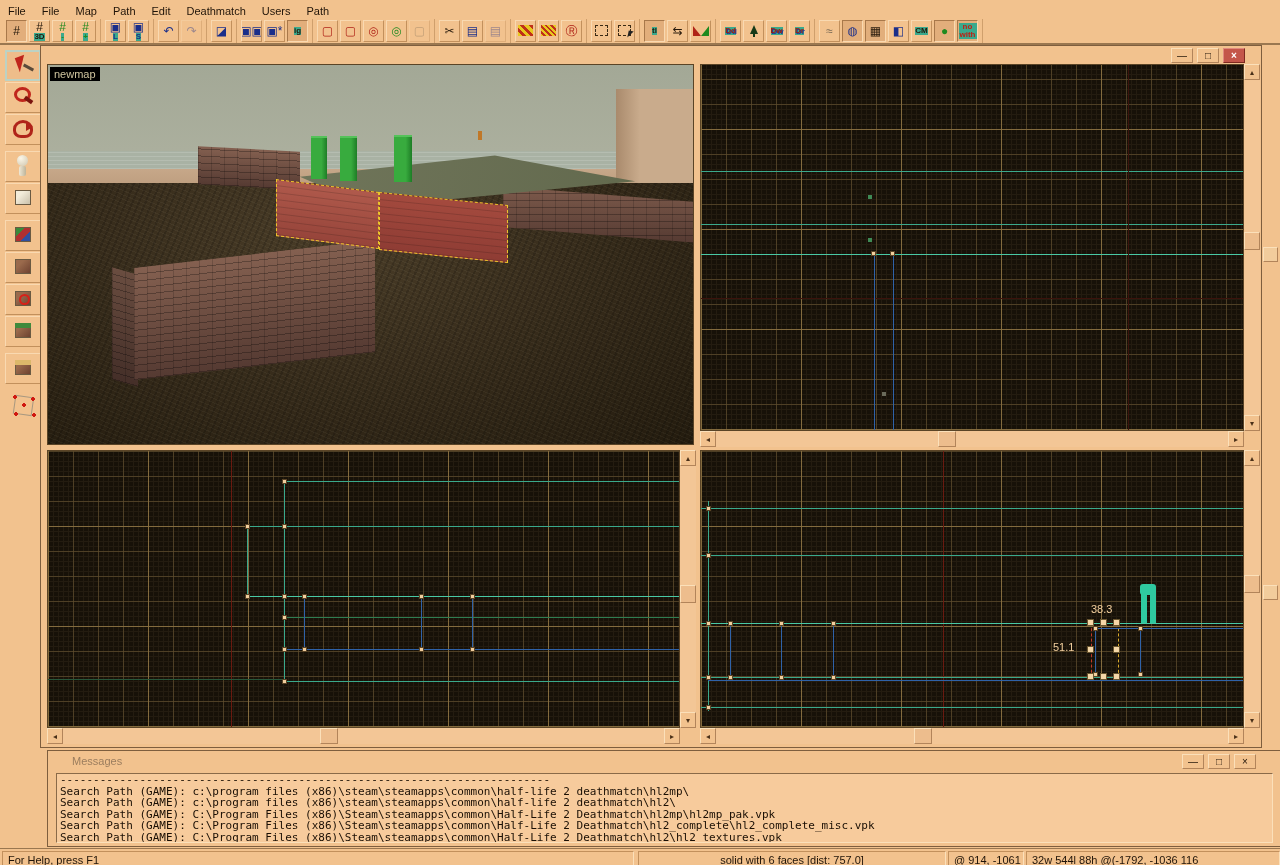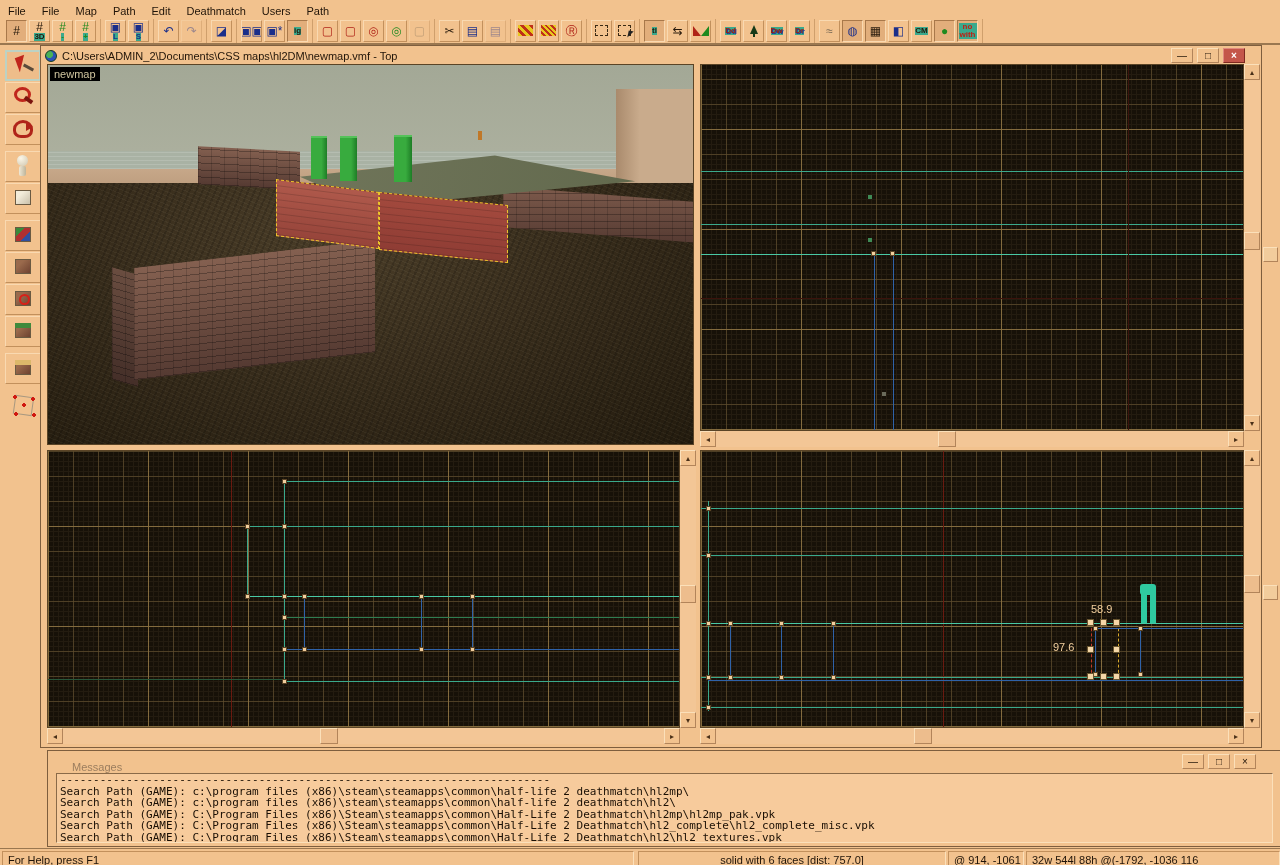--- a/index.html
+++ b/index.html
@@ -110,21 +110,21 @@
 #vp3d{background:linear-gradient(#a3a896,#bcbead 70%)}
 .s{position:absolute}
 .brick{background:linear-gradient(#7e5a4c,#5f423a);background-image:
   repeating-linear-gradient(0deg,rgba(0,0,0,.28) 0 1px,transparent 1px 7px),
   repeating-linear-gradient(90deg,rgba(0,0,0,.16) 0 1px,transparent 1px 13px),
   linear-gradient(#846050,#553a32)}
 .camlabel{position:absolute;left:2px;top:2px;background:#000;color:#cfc49e;padding:1px 4px;font-size:11px}
 
 .msgwin{position:absolute;left:47px;top:750px;width:1233px;height:97px;background:#f2c28e;
   border:1px solid #7e5e3e;border-right:none}
-.msg-title{position:absolute;left:24px;top:10px;color:#9b7d5e}
+.msg-title{position:absolute;left:24px;top:4px;color:#9b7d5e}
 .msg-body{position:absolute;left:8px;top:22px;width:1217px;height:70px;background:#f7cb9c;
   border:1px solid;border-color:#8a6a48 #fbe0ba #fbe0ba #8a6a48;overflow:hidden;
   font-family:"DejaVu Sans Mono",monospace;font-size:11px;line-height:11.5px;white-space:pre;
   padding-left:3px;color:#1a0f04}
 
 .statusbar{position:absolute;left:0;top:848px;width:1280px;height:20px;background:#f2c28e;border-top:1px solid #9a7750}
 .sfield{position:absolute;top:2px;height:17px;border:1px solid;border-color:#c2905c #fbe0ba #fbe0ba #c2905c;
   padding:2px 5px;font-size:11px;overflow:hidden;white-space:nowrap}
 </style>
 </head>
@@ -336,24 +336,20 @@
           <span class="cube"></span>
         </span>
       </div>
       <div class="pal-gap"></div>
       <div class="pal-btn flat">
         <span class="pi pi-vertex"></span>
       </div>
     </div>
 
   <div class="docwin">
-    <div class="titlebar">
-      <span class="title-ic"></span>
-      <span>C:\Users\ADMIN_2\Documents\CSS maps\hl2DM\newmap.vmf - Top</span>
-    </div>
     <div class="title-btns" id="doc-btns" style="right:16px;top:2px">
         <div class="tbn">—</div>
         <div class="tbn">□</div>
         <div class="tbn close">×</div>
       </div>
   </div>
 
   <div class="vp" id="vp3d" style="left:47px;top:64px;width:647px;height:381px">
     <div class="s" style="left:0;top:86px;width:647px;height:30px;background:#a9b2a4;background-image:repeating-linear-gradient(0deg,rgba(255,255,255,.14) 0 1px,transparent 1px 4px)"></div>
     <div class="s" style="left:0;top:104px;width:647px;height:44px;background:linear-gradient(#c6a789,#b2906f)"></div>
@@ -413,22 +409,22 @@
       <div class="hd" style="left: 234px; top: 164px;"></div>
       <div class="hd" style="left: 234px; top: 196px;"></div>
       <div class="hd" style="left: 254px; top: 196px;"></div>
       <div class="hd" style="left: 371px; top: 196px;"></div>
       <div class="hd" style="left: 422px; top: 196px;"></div>
       <div class="hd" style="left: 234px; top: 228px;"></div>
     </div>
 
   <div class="vp grid2d" id="vp-side" style="left:700px;top:450px;width:544px;height:278px">
     <div class="selbox" style="left:390px;top:172px;width:28px;height:55px"></div>
-    <div class="dim" style="left:390px;top:152px">58.9</div>
-    <div class="dim" style="left:352px;top:190px">97.6</div>
+    <div class="dim" style="left:390px;top:152px">38.3</div>
+    <div class="dim" style="left:352px;top:190px">51.1</div>
     <div class="player" style="left:437px;top:132px">
       <span class="hip"></span>
       <span class="leg" style="left:3px"></span>
       <span class="leg" style="left:12px"></span>
     </div>
   <div class="ln r" style="left: 242px; top: 0px; width: 1px; height: 278px;"></div>
       <div class="ln t" style="left: 7px; top: 50px; width: 1px; height: 210px;"></div>
       <div class="ln t" style="left: 0px; top: 57px; width: 544px; height: 1px;"></div>
       <div class="ln t" style="left: 0px; top: 104px; width: 544px; height: 1px;"></div>
       <div class="ln tb2" style="left: 0px; top: 172px; width: 544px; height: 1px;"></div>

